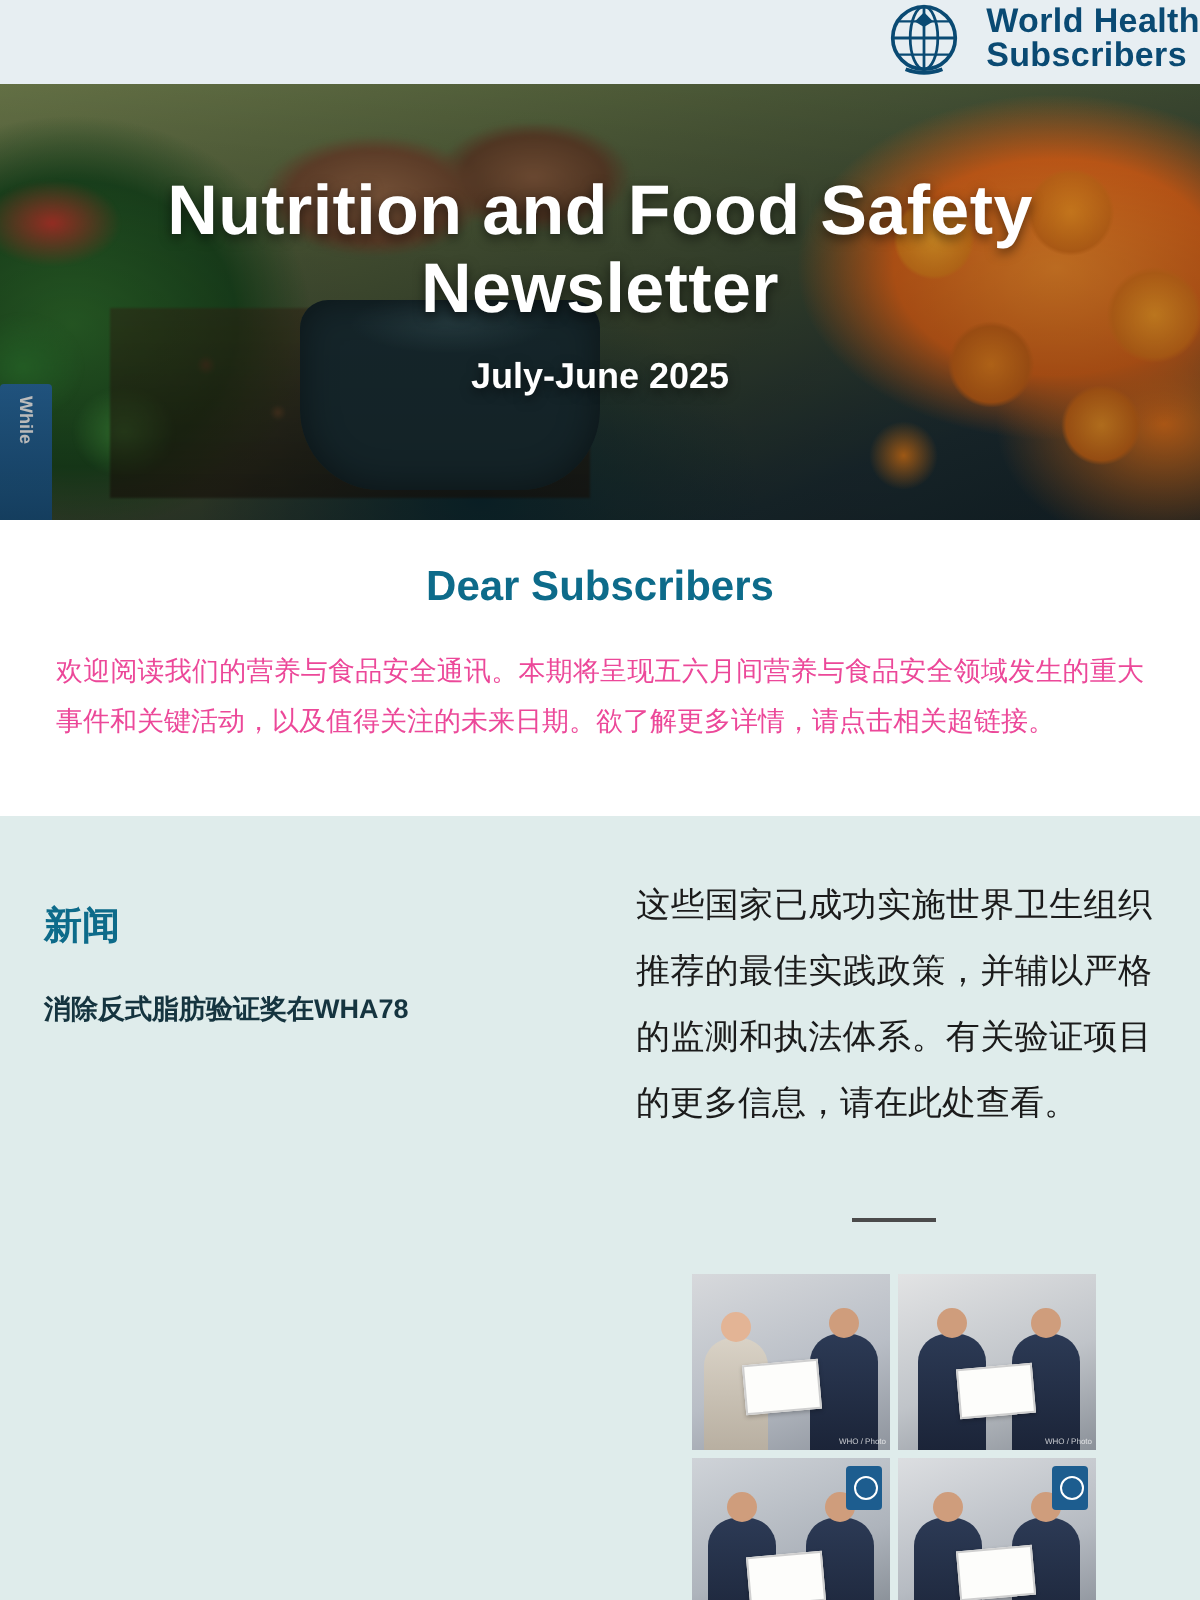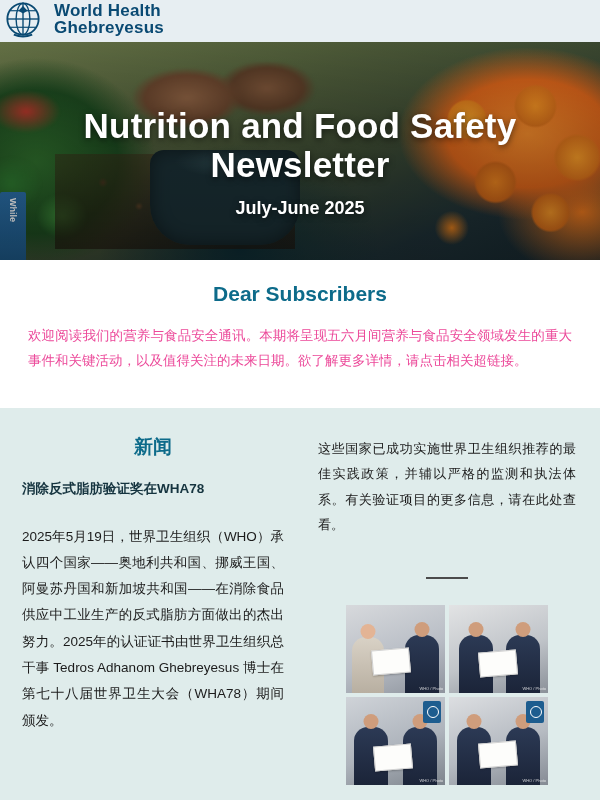--- a/index.html
+++ b/index.html
@@ -20,21 +20,21 @@
     background: #ffffff;
   }
 
   
   .who-header {
     position: relative;
     height: 42px;
     background: #e7eef2;
     display: flex;
     align-items: center;
-    justify-content: flex-start;
+    justify-content: flex-end;
     overflow: hidden;
   }
   .who-logo-wrap {
     display: flex;
     align-items: center;
     gap: 8px;
     transform: translateY(-2px);
   }
   .who-emblem {
     width: 46px;
@@ -160,21 +160,21 @@
   }
   .hero-overlay {
     position: absolute;
     inset: 0;
     background: linear-gradient(180deg, rgba(0,0,0,.10) 0%, rgba(0,0,0,.22) 40%, rgba(0,0,0,.30) 100%);
   }
   .hero-text {
     position: absolute;
     left: 0;
     right: 0;
-    top: 64px;
+    top: 44px;
     text-align: center;
     color: #ffffff;
     text-shadow: 0 2px 6px rgba(0,0,0,.55);
   }
   .hero-title {
     font-size: 35px;
     font-weight: bold;
     line-height: 1.12;
     letter-spacing: .2px;
     margin: 0 20px;
@@ -220,43 +220,42 @@
     width: 300px;
     padding: 0 16px 0 22px;
     box-sizing: border-box;
   }
   .news-right {
     width: 300px;
     padding: 0 24px 0 18px;
     box-sizing: border-box;
   }
   .news-heading {
-    text-align: center;
     color: #0d6b8a;
     font-size: 19px;
     font-weight: bold;
-    margin: 0 0 18px;
+    margin: 16px 0 18px;
   }
   .news-subhead {
     text-align: left;
     color: #15343f;
     font-size: 13.5px;
     font-weight: bold;
     line-height: 1.6;
     margin-bottom: 24px;
   }
   .news-paragraph {
     color: #1b1b1b;
     font-size: 13.5px;
     line-height: 1.95;
     text-align: justify;
   }
   .news-right-paragraph {
     color: #1b1b1b;
-    font-size: 13px;
+    font-size: 17px;
     line-height: 1.95;
     text-align: justify;
     margin-top: 2px;
   }
   .divider {
     width: 42px;
     height: 2px;
     background: #4b4b4b;
     margin: 40px auto 26px;
   }
@@ -365,21 +364,21 @@
         <ellipse cx="50" cy="50" rx="15" ry="34" fill="none" stroke="#0a4a73" stroke-width="3"></ellipse>
         <line x1="16" y1="50" x2="84" y2="50" stroke="#0a4a73" stroke-width="3"></line>
         <line x1="22" y1="32" x2="78" y2="32" stroke="#0a4a73" stroke-width="2.5"></line>
         <line x1="22" y1="68" x2="78" y2="68" stroke="#0a4a73" stroke-width="2.5"></line>
         <path d="M50 14 L50 86" stroke="#0a4a73" stroke-width="3"></path>
         <path d="M50 22 l10 10 -10 6 -10 -6 z" fill="#0a4a73"></path>
         <path d="M30 84 q20 8 40 0" fill="none" stroke="#0a4a73" stroke-width="4"></path>
       </svg>
       <div class="who-words">
         <span>World Health</span>
-        <span>Ghebreyesus</span>
+        <span>Subscribers</span>
       </div>
     </div>
   </div>
 
   <div class="hero">
     <div class="hero-photo">
       <div class="hero-bg-base"></div>
       <div class="hero-leaf"></div>
       <div class="hero-hands"></div>
       <div class="hero-beans"></div>
@@ -400,21 +399,20 @@
     <div class="intro-title">Dear Subscribers</div>
     <p class="intro-body">欢迎阅读我们的营养与食品安全通讯。本期将呈现五六月间营养与食品安全领域发生的重大事件和关键活动，以及值得关注的未来日期。欲了解更多详情，请点击相关超链接。</p>
   </div>
 
   <div class="news-section">
     <div class="news-grid">
 
       <div class="news-left">
         <div class="news-heading">新闻</div>
         <div class="news-subhead">消除反式脂肪验证奖在WHA78</div>
-        <p class="news-paragraph">2025年5月19日，世界卫生组织（WHO）承认四个国家——奥地利共和国、挪威王国、阿曼苏丹国和新加坡共和国——在消除食品供应中工业生产的反式脂肪方面做出的杰出努力。2025年的认证证书由世界卫生组织总干事 Tedros Adhanom Ghebreyesus 博士在第七十八届世界卫生大会（WHA78）期间颁发。</p>
       </div>
 
       <div class="news-right">
         <p class="news-right-paragraph">这些国家已成功实施世界卫生组织推荐的最佳实践政策，并辅以严格的监测和执法体系。有关验证项目的更多信息，请在此处查看。</p>
         <div class="divider"></div>
 
         <div class="collage">
           <div class="collage-cell cell-bg1">
             <div class="fig-light" style="left:6px;"></div>
             <div class="fig-dark" style="right:6px;"></div>

